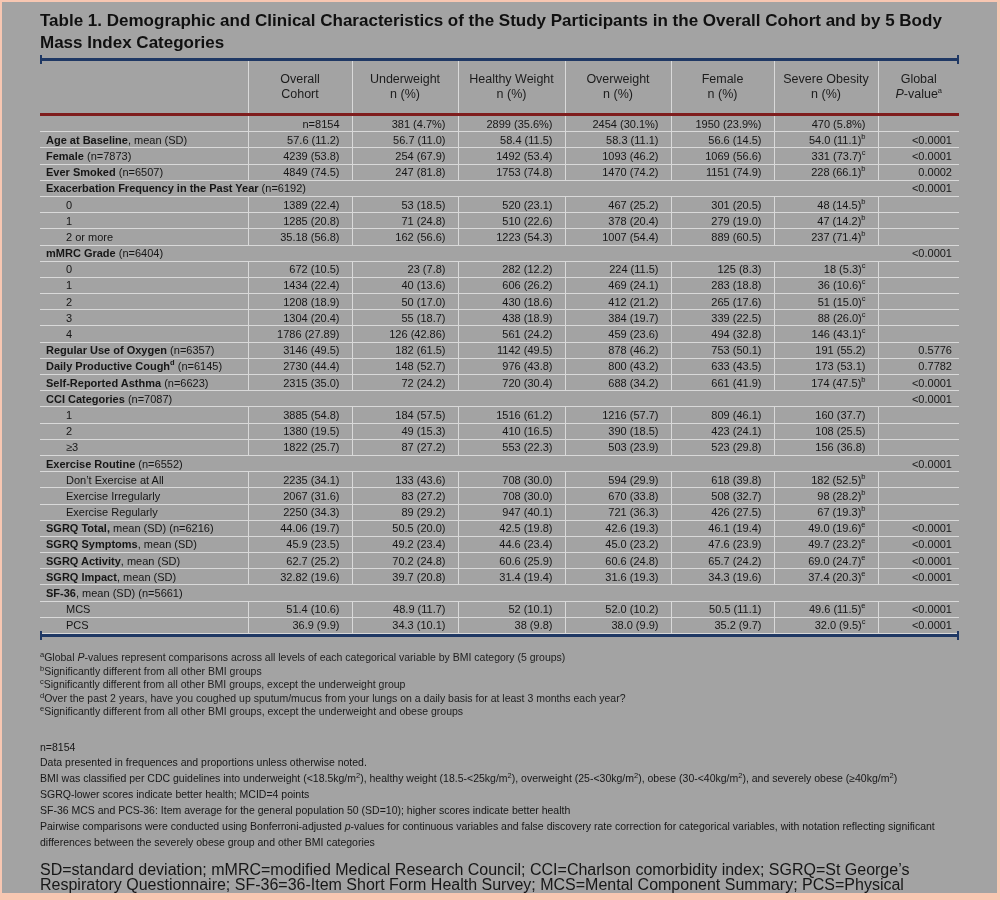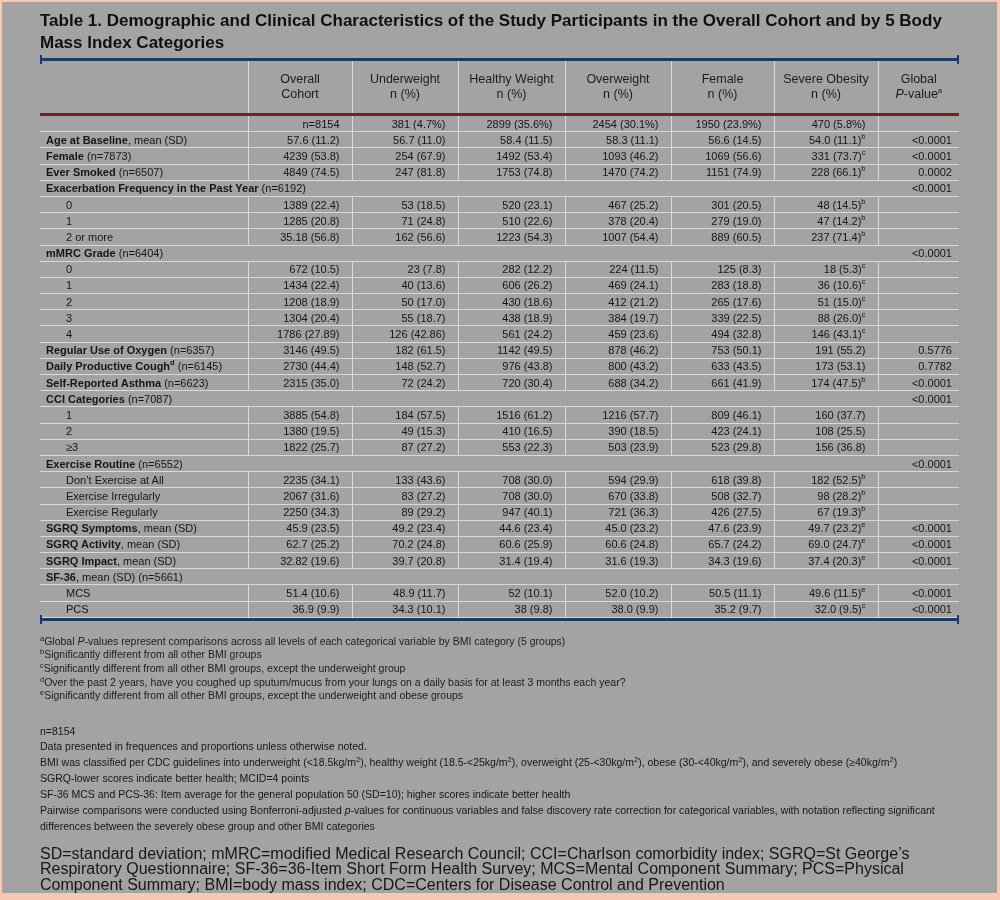--- a/index.html
+++ b/index.html
@@ -322,20 +322,30 @@
           <td class="label sub">Exercise Regularly</td>
           <td class="val">2250 (34.3)</td>
           <td class="val">89 (29.2)</td>
           <td class="val">947 (40.1)</td>
           <td class="val">721 (36.3)</td>
           <td class="val">426 (27.5)</td>
           <td class="val">67 (19.3)<sup>b</sup></td>
           <td class="pval"></td>
         </tr>
         <tr>
+          <td class="label"><b>SGRQ Total,</b><span class="note"> mean (SD) (n=6216)</span></td>
+          <td class="val">44.06 (19.7)</td>
+          <td class="val">50.5 (20.0)</td>
+          <td class="val">42.5 (19.8)</td>
+          <td class="val">42.6 (19.3)</td>
+          <td class="val">46.1 (19.4)</td>
+          <td class="val">49.0 (19.6)<sup>e</sup></td>
+          <td class="pval">&lt;0.0001</td>
+        </tr>
+        <tr>
           <td class="label"><b>SGRQ Symptoms</b><span class="note">, mean (SD)</span></td>
           <td class="val">45.9 (23.5)</td>
           <td class="val">49.2 (23.4)</td>
           <td class="val">44.6 (23.4)</td>
           <td class="val">45.0 (23.2)</td>
           <td class="val">47.6 (23.9)</td>
           <td class="val">49.7 (23.2)<sup>e</sup></td>
           <td class="pval">&lt;0.0001</td>
         </tr>
         <tr>

